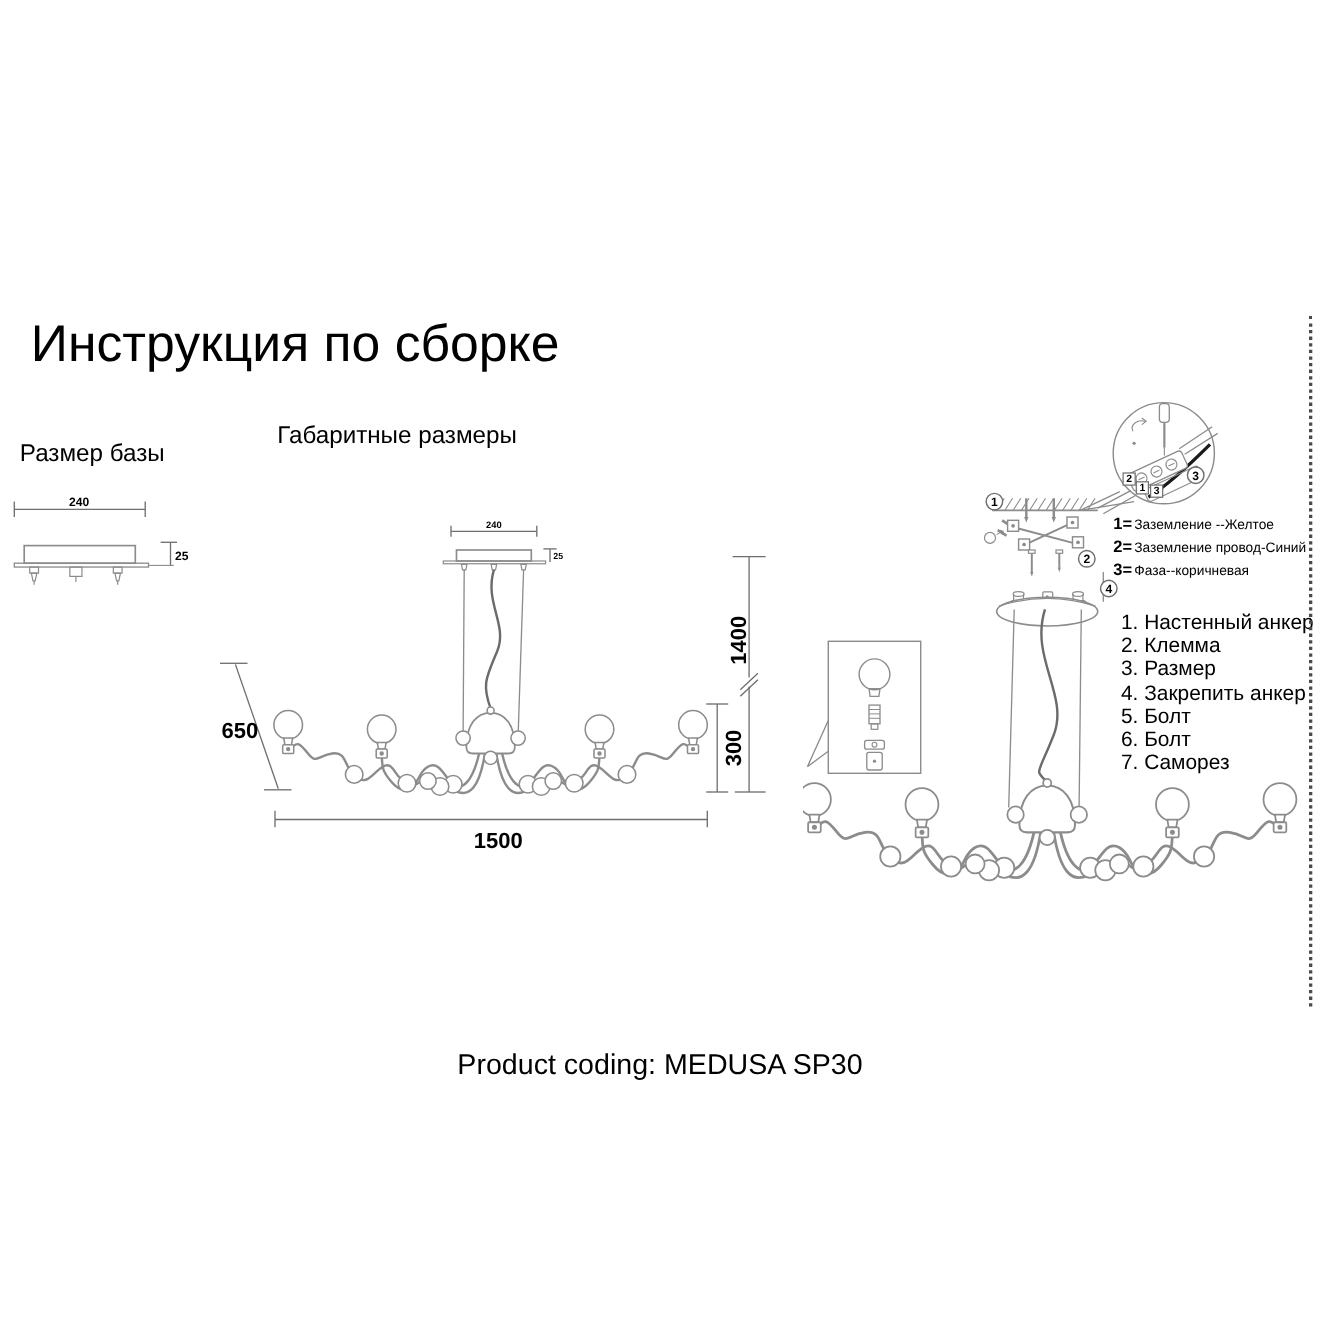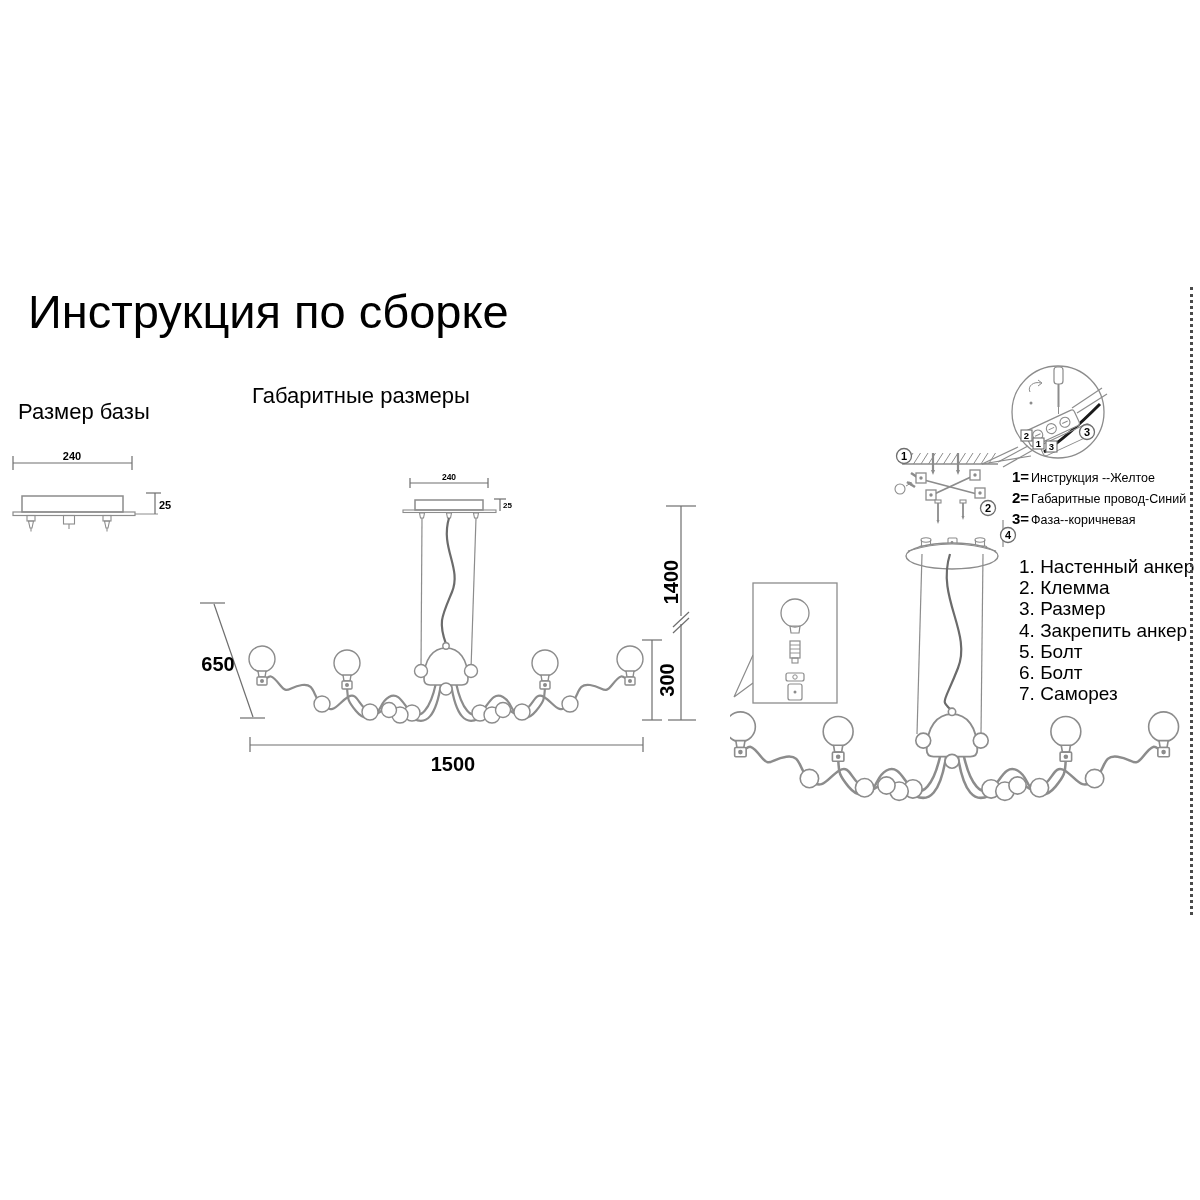--- a/index.html
+++ b/index.html
@@ -305,36 +305,37 @@
       <rect x="62" y="308" width="6" height="5" stroke-width="1.1"></rect>
       <rect x="56" y="323" width="18" height="8" rx="2" stroke-width="1.2"></rect>
       <circle cx="65" cy="327" r="2.2" stroke-width="1"></circle>
       <rect x="58" y="334" width="14" height="16" rx="2" stroke-width="1.2"></rect>
       <circle cx="65" cy="342" r="1.5" fill="#8c8c8c" stroke="none"></circle>
     </g>
   </svg>
 
   <div id="legend" class="abs">
     <div class="legend-row">
-      <span class="legend-num">1=</span><span>Инструкция --Желтое</span>
+      <span class="legend-num">1=</span><span>Заземление --Желтое</span>
     </div>
     <div class="legend-row">
-      <span class="legend-num">2=</span><span>Габаритные провод-Синий</span>
+      <span class="legend-num">2=</span><span>Заземление провод-Синий</span>
     </div>
     <div class="legend-row">
       <span class="legend-num">3=</span><span>Фаза--коричневая</span>
     </div>
   </div>
 
   <div id="parts" class="abs">
     <div class="part-row"><span>1.</span> <span>Настенный анкер</span></div>
     <div class="part-row"><span>2.</span> <span>Клемма</span></div>
     <div class="part-row"><span>3.</span> <span>Размер</span></div>
     <div class="part-row"><span>4.</span> <span>Закрепить анкер</span></div>
     <div class="part-row"><span>5.</span> <span>Болт</span></div>
     <div class="part-row"><span>6.</span> <span>Болт</span></div>
     <div class="part-row"><span>7.</span> <span>Саморез</span></div>
   </div>
 
+  <div id="product-coding" class="abs">Product coding: MEDUSA SP30</div>
 
   <div id="edge-dots" class="abs"></div>
 
 </div>
 
 </body></html>

